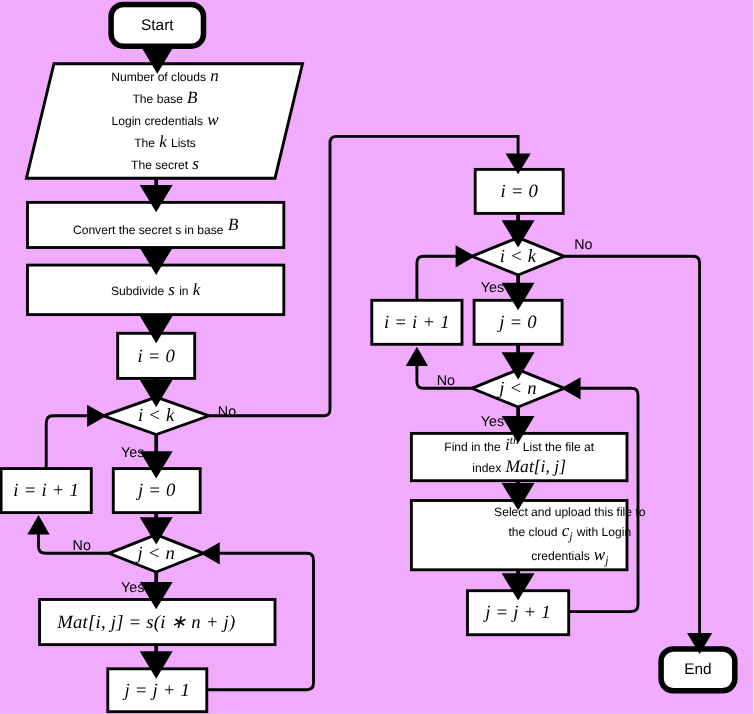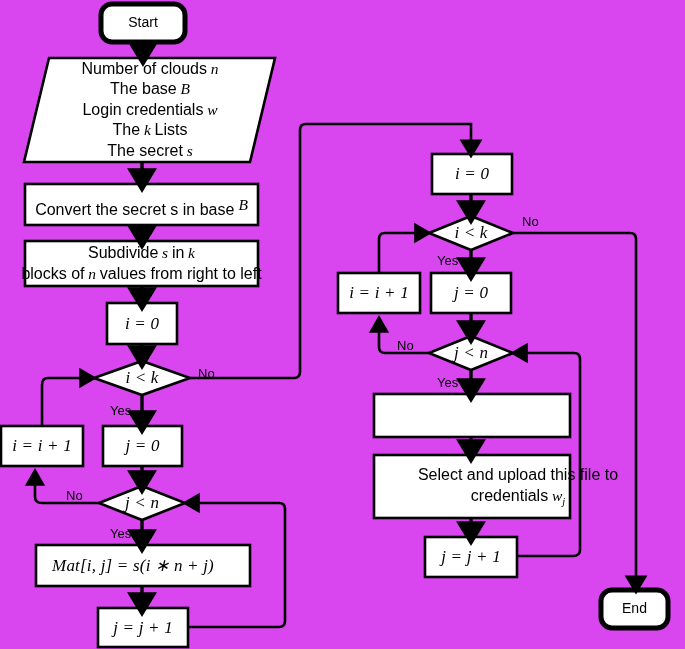--- a/index.html
+++ b/index.html
@@ -4,21 +4,21 @@
 <style>
   html, body {
     margin: 0;
     padding: 0;
     background: #ffffff;
   }
   #canvas {
     position: relative;
     width: 685px;
     height: 649px;
-    background: #d946ef;
+    background: #f0abfc;
     font-family: "Liberation Sans", sans-serif;
     overflow: hidden;
   }
   svg#flow {
     position: absolute;
     left: 0;
     top: 0;
     width: 685px;
     height: 649px;
   }
@@ -64,21 +64,21 @@
     font-style: italic;
     font-size: 10.5px;
     vertical-align: sub;
   }
   .mathline {
     font-family: "Liberation Serif", serif;
     font-style: italic;
     font-size: 17px;
     letter-spacing: 0.2px;
   }
-  .sansline { font-size: 16px; margin-top: 12px; }
+  .sansline { font-size: 11px; margin-top: 12px; }
   .termtext { font-size: 14px; }
 </style>
 </head>
 <body>
 
 <div id="canvas">
 
   <svg id="flow" viewBox="0 0 685 649">
     <defs>
       <marker id="arrowT" markerWidth="9" markerHeight="9" refX="3.4" refY="4.5" orient="auto" markerUnits="strokeWidth">
@@ -209,25 +209,20 @@
     <span class="mi" style="margin-left:4px;">B</span>
   </div>
 
   <div class="shape-text" style="left:25px; top:241px; width:233px; height:45px; flex-direction:column; justify-content:center;border-radius:16px;">
     <div>
       <span class="sansline">Subdivide</span>
       <span class="mi">s</span>
       <span class="sansline">in</span>
       <span class="mi">k</span>
     </div>
-    <div>
-      <span class="sansline">blocks of</span>
-      <span class="mi">n</span>
-      <span class="sansline">values from right to left</span>
-    </div>
   </div>
 
   <div class="shape-text" style="left:107px; top:303px; width:70px; height:41px;">
     <span class="mathline">i = 0</span>
   </div>
 
   <div class="shape-text" style="left:94px; top:361px; width:96px; height:34px;">
     <span class="mathline">i &lt; k</span>
   </div>
 
@@ -264,24 +259,40 @@
   </div>
 
   <div class="shape-text" style="left:431px; top:273px; width:80px; height:40px;">
     <span class="mathline">j = 0</span>
   </div>
 
   <div class="shape-text" style="left:429px; top:336px; width:84px; height:34px;">
     <span class="mathline">j &lt; n</span>
   </div>
 
+  <div class="shape-text" style="left:374px; top:394px; width:196px; height:43px; flex-direction:column; justify-content:center;">
+    <div>
+      <span class="sansline">Find in the</span>
+      <span class="mi">i</span><span class="sup">th</span>
+      <span class="sansline">List the file at</span>
+    </div>
+    <div>
+      <span class="sansline">index</span>
+      <span class="mr" style="font-style:italic; font-size:16px;">Mat[i, j]</span>
+    </div>
+  </div>
 
   <div class="shape-text" style="left:374px; top:455px; width:196px; height:63px; flex-direction:column; justify-content:center;padding-left:46px;">
     <div>
       <span class="sansline">Select and upload this file to</span>
+    </div>
+    <div>
+      <span class="sansline">the cloud</span>
+      <span class="mi">c</span><span class="sub">j</span>
+      <span class="sansline">with Login</span>
     </div>
     <div>
       <span class="sansline">credentials</span>
       <span class="mi">w</span><span class="sub">j</span>
     </div>
   </div>
 
   <div class="shape-text" style="left:425px; top:537px; width:92px; height:40px;">
     <span class="mathline">j = j + 1</span>
   </div>

